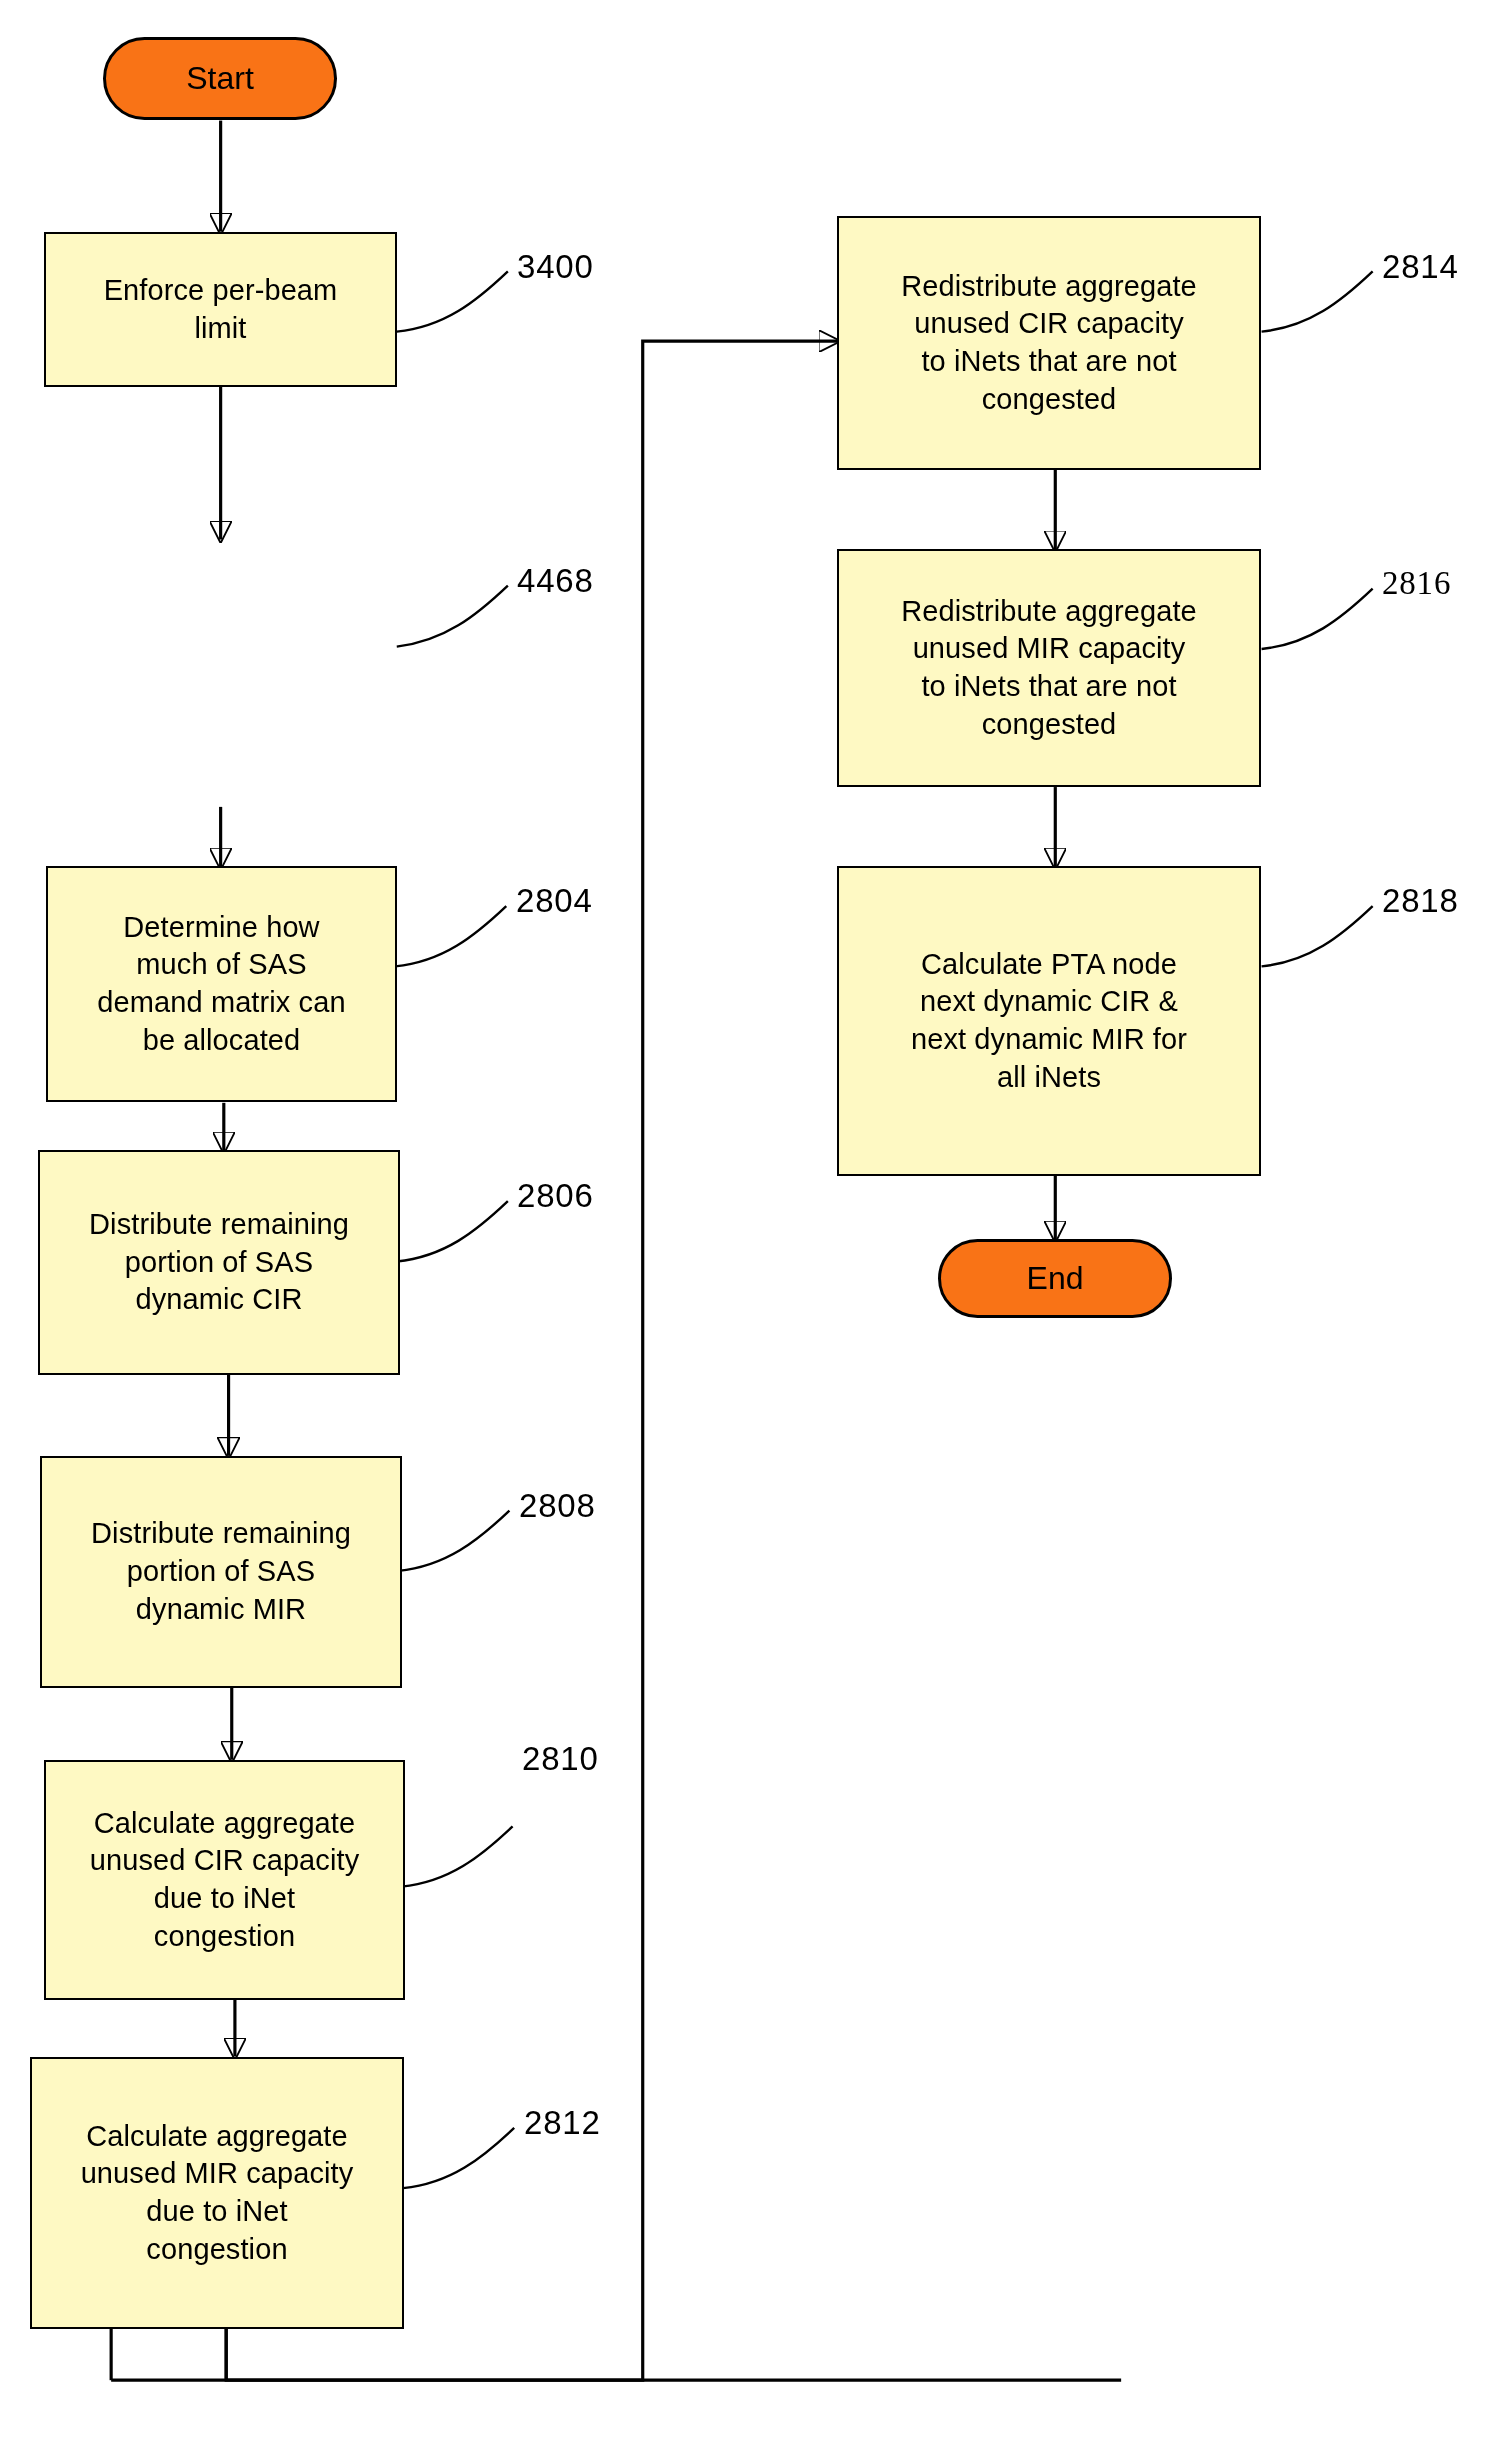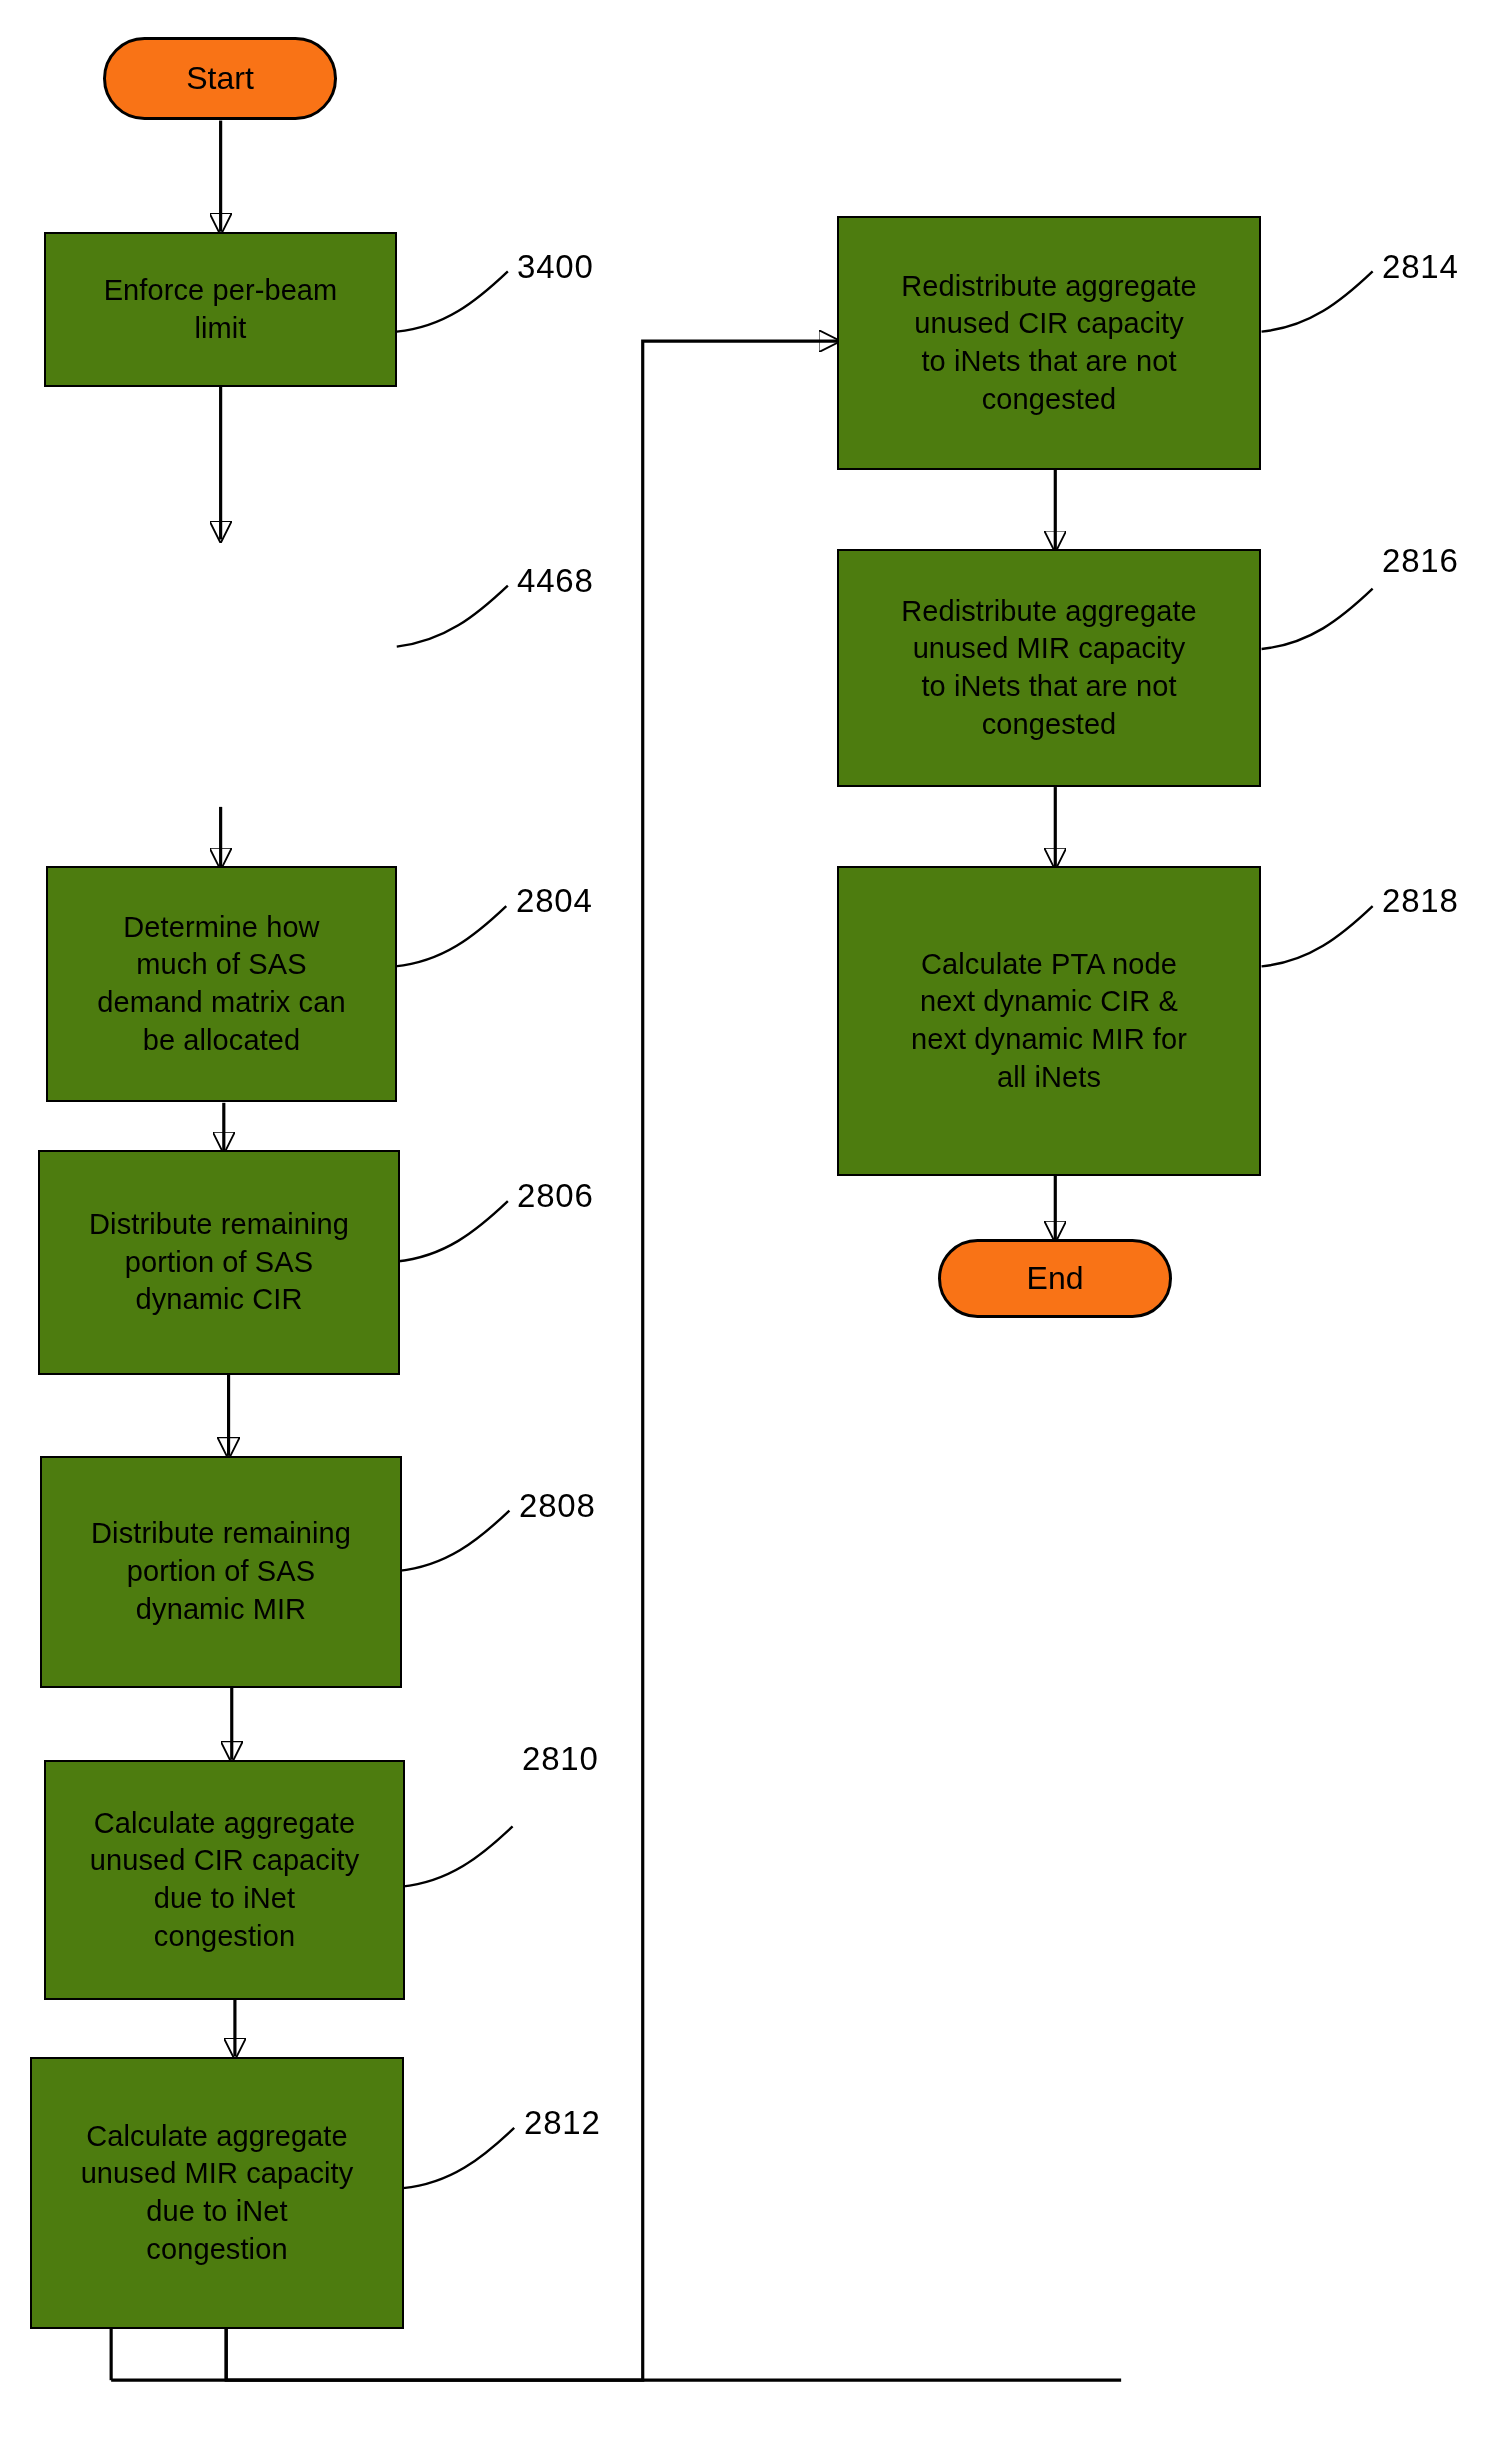--- a/index.html
+++ b/index.html
@@ -4,21 +4,21 @@
 <style>
   html,body{margin:0;padding:0;background:#ffffff;}
   body{
     width:1506px;height:2450px;position:relative;overflow:hidden;
     font-family:"Liberation Sans","DejaVu Sans",sans-serif;
     color:#000;
   }
   #canvas{position:absolute;inset:0;width:1506px;height:2450px;}
   .node{position:absolute;box-sizing:border-box;display:flex;align-items:center;justify-content:center;}
   .process{
-    border:2.4px solid #000;background:#4d7c0f;
+    border:2.4px solid #000;background:#fef9c3;
   }
   .process .txt{
     text-align:center;font-size:29px;line-height:1.30;padding:0 4.8px;
     letter-spacing:0.1px;white-space:pre-line;
   }
   .terminator{
     border:3.2px solid #000;background:#f97316;border-radius:397px;
   }
   .terminator .txt{font-size:32px;text-align:center;}
   .refnum{
@@ -134,21 +134,21 @@
 congested</span>
   </div>
   <div class="refnum" style="left:1382px;top:248px;">2814</div>
 
   <div class="node process" style="left:837px;top:549px;width:424px;height:238px;">
     <span class="txt">Redistribute aggregate
 unused MIR capacity
 to iNets that are not
 congested</span>
   </div>
-  <div class="refnum" style="left:1382px;top:542px;">2816</div>
+  <div class="refnum" style="left:1382px;top:565px;font-family:Liberation Serif, serif;">2816</div>
 
   <div class="node process" style="left:837px;top:866px;width:424px;height:310px;">
     <span class="txt">Calculate PTA node
 next dynamic CIR &amp;
 next dynamic MIR for
 all iNets</span>
   </div>
   <div class="refnum" style="left:1382px;top:882px;">2818</div>
 
   <div class="node terminator" style="left:938px;top:1239px;width:234px;height:79px;">

